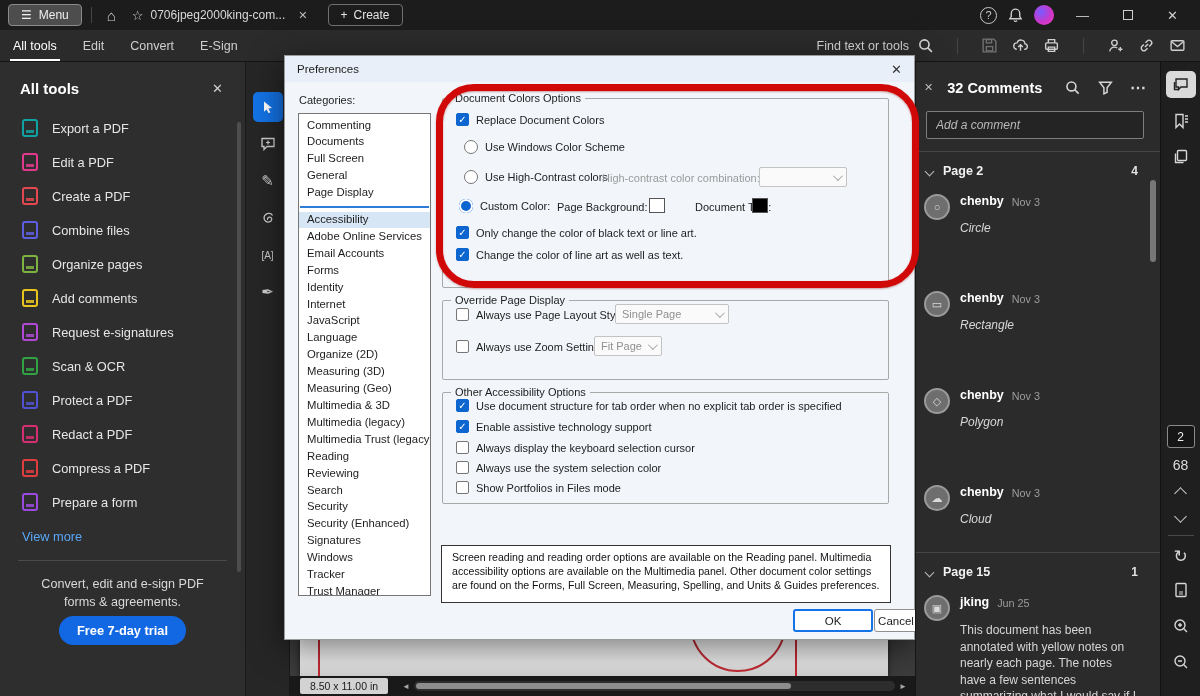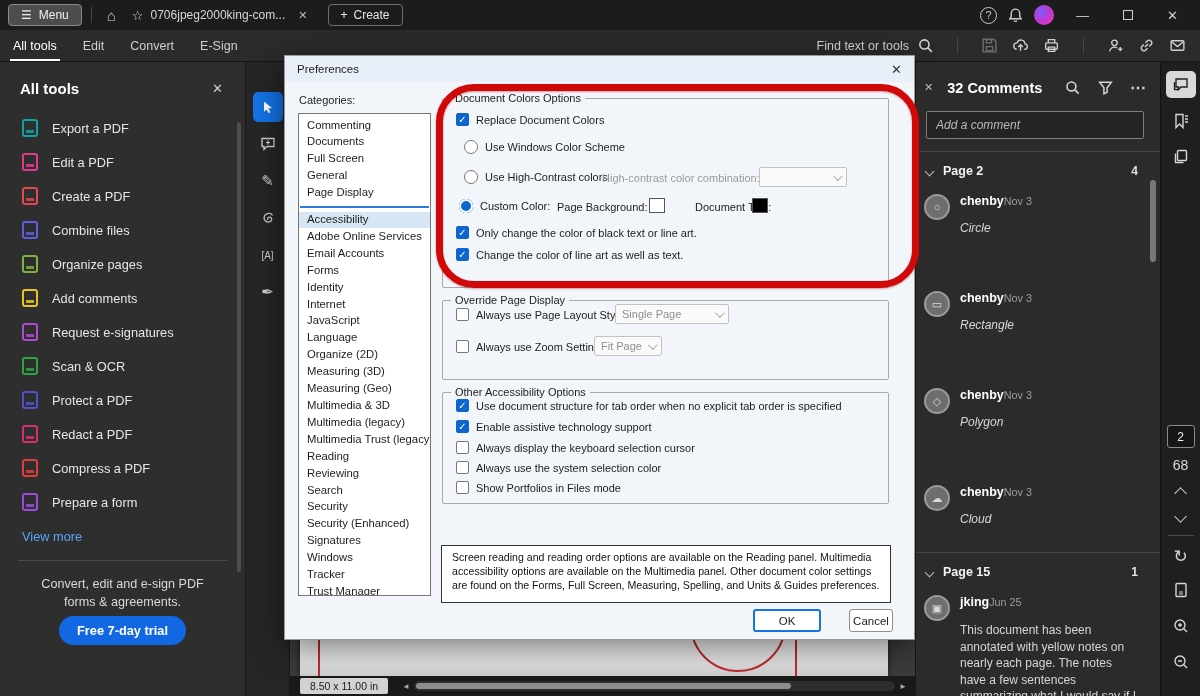--- a/index.html
+++ b/index.html
@@ -109,22 +109,22 @@
   .chev { width:7px; height:7px; border-right:1.6px solid #a9a9a9; border-bottom:1.6px solid #a9a9a9;
     transform:rotate(45deg) translateY(-2px); }
   .swatch { width:16px; height:15px; border:1px solid #555; }
   .swatch.white { background:#fff; }
   .swatch.black { background:#000; }
 
   .info-box { position:absolute; left:156px; top:489px; width:450px; height:58px; background:#fff;
     border:1px solid #333; padding:4px 8px 4px 10px; font-size:10.6px; line-height:1.33; color:#111; }
   .dlg-btn { position:absolute; height:23px; border-radius:3px; background:#fff; font-size:11.5px;
     display:flex; align-items:center; justify-content:center; }
-  .ok-btn { left:468px; top:553px; width:68px; border:2px solid #1473e6; color:#1d1d1d; }
-  .cancel-btn { left:564px; top:553px; width:44px; border:1px solid #8f8f8f; color:#1d1d1d; }
+  .ok-btn { left:508px; top:553px; width:80px; border:2px solid #1473e6; color:#1d1d1d; }
+  .cancel-btn { left:589px; top:553px; width:44px; border:1px solid #8f8f8f; color:#1d1d1d; }
 
   
   .redoval { position:absolute; left:436px; top:84px; width:483px; height:204px; border:7px solid #d10808;
     border-radius:38px; z-index:60; pointer-events:none; box-shadow:0 1px 2px rgba(120,0,0,.35), inset 0 1px 2px rgba(120,0,0,.35); }
 
   
   .comments { position:absolute; left:915px; top:62px; width:245px; height:634px; background:#2b2b2b;
     border-left:1px solid #161616; color:#e8e8e8; }
   .cm-head { display:flex; align-items:center; padding:16px 12px 8px 8px; gap:8px; }
   .cm-close { color:#bdbdbd; font-size:11px; }
@@ -136,21 +136,21 @@
   .cm-divider { border-top:1px solid #454545; margin:12px 0 0 0; }
   .pg-row { display:flex; align-items:center; padding:12px 22px 4px 10px; gap:8px; }
   .pg-chev { width:7px; height:7px; border-right:1.5px solid #bbb; border-bottom:1.5px solid #bbb;
     transform:rotate(45deg); margin-right:2px; }
   .pg-name { font-weight:bold; font-size:12.5px; color:#f2f2f2; }
   .pg-count { margin-left:auto; font-size:12px; color:#e2e2e2; font-weight:bold; }
   .cmt { display:flex; gap:10px; padding:12px 14px 0 8px; }
   .cmt-av { width:26px; height:26px; border-radius:50%; background:#6e6e6e; border:2px solid #9a9a9a;
     color:#dadada; display:flex; align-items:center; justify-content:center; font-size:11px; flex:0 0 auto; }
   .cmt-body { flex:1; }
-  .cmt-meta { display:flex; align-items:center; }
+  .cmt-meta { display:flex; align-items:flex-end; gap:8px; }
   .cmt-author { font-weight:bold; font-size:12.5px; color:#fff; }
   .cmt-date { font-size:10.8px; color:#9c9c9c; }
   .cmt-text { margin-top:13px; font-style:italic; font-size:12px; color:#d8d8d8; }
   .cmt-text.long { font-style:normal; line-height:1.38; color:#d6d6d6; padding-right:6px; }
   .cmt-spacer { height:44px; }
   .cm-scroll { position:absolute; right:4px; top:118px; width:6px; height:82px; background:#777; border-radius:3px; }
 
   
   .rail { position:absolute; left:1160px; top:62px; width:40px; height:634px; background:#1f1f1f;
     border-left:1px solid #121212; display:flex; flex-direction:column; align-items:center; color:#d6d6d6; }

